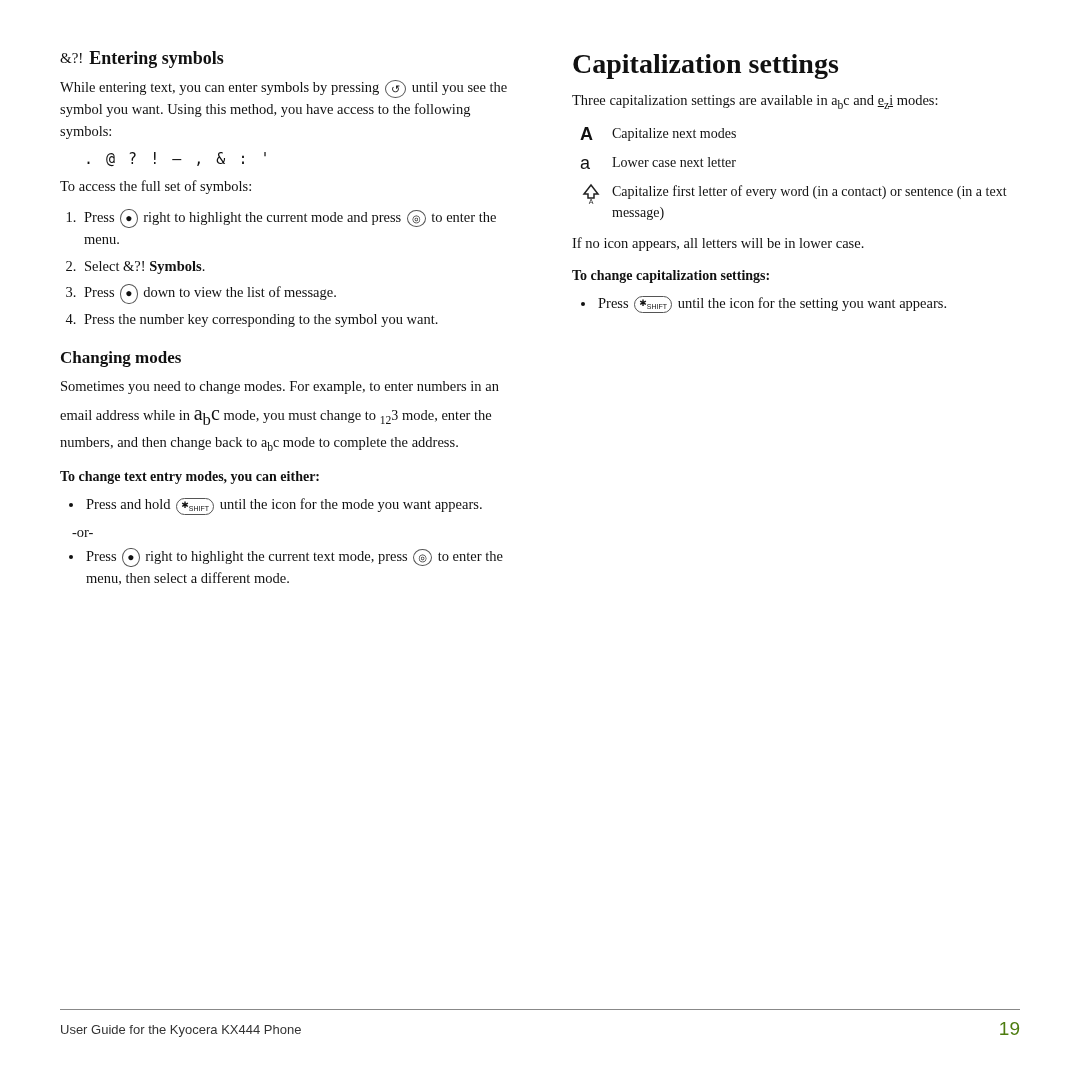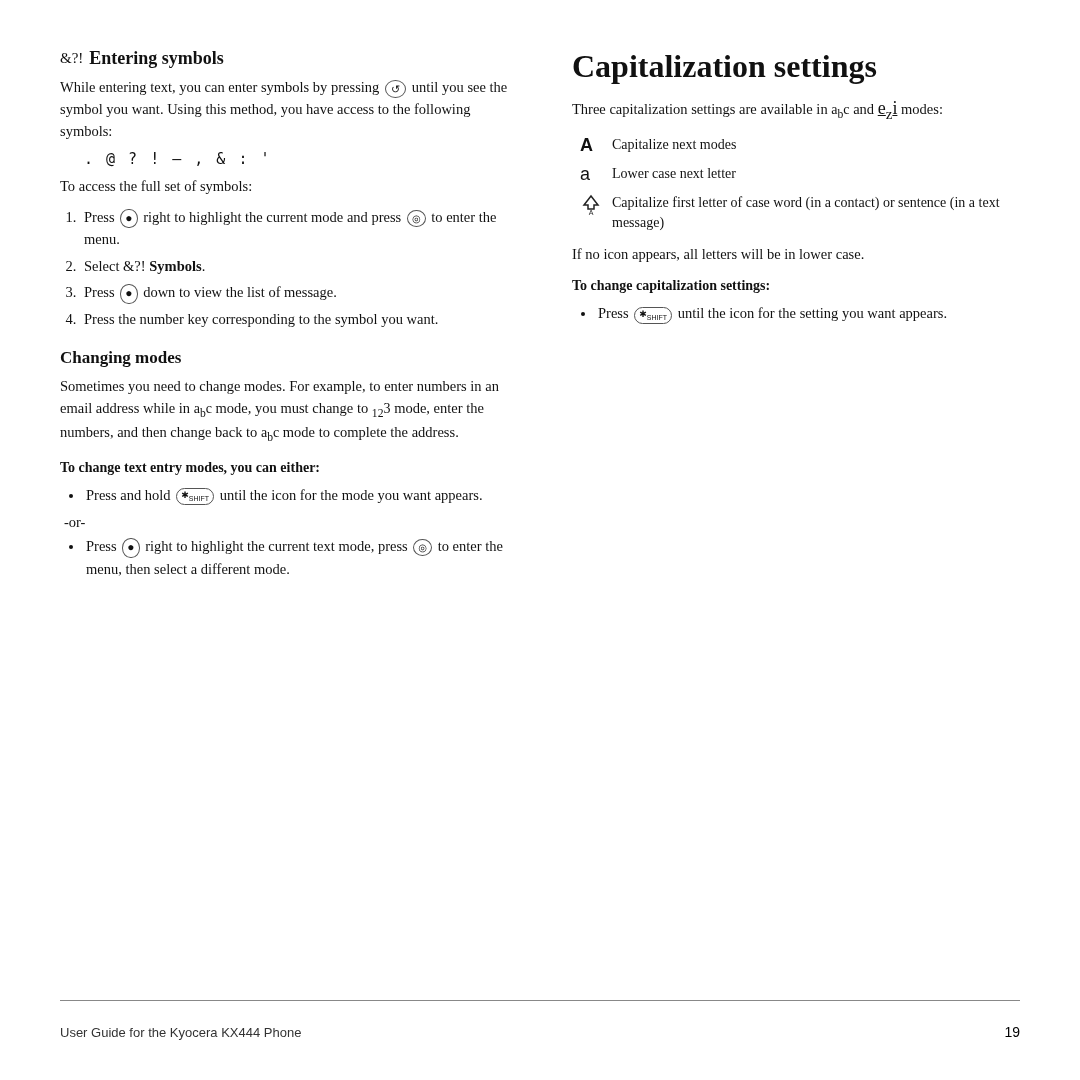--- a/index.html
+++ b/index.html
@@ -43,21 +43,21 @@
     .section-title-small {
       font-size: 18px;
       font-weight: bold;
       margin-bottom: 8px;
       display: flex;
       align-items: center;
       gap: 6px;
     }
 
     .section-title-large {
-      font-size: 32px;
+      font-size: 28px;
       font-weight: bold;
       margin-bottom: 10px;
     }
 
     p {
       font-size: 14.5px;
       line-height: 1.5;
       margin-bottom: 8px;
     }
 
@@ -184,44 +184,44 @@
     }
 
     .cap-desc {
       font-size: 14px;
       line-height: 1.45;
     }
 
     
     .footer {
       border-top: 1.5px solid #888;
-      padding-top: 23px;
+      padding-top: 8px;
       display: flex;
       justify-content: space-between;
       align-items: center;
       margin-top: 10px;
     }
 
     .footer-text {
       font-size: 13px;
       color: #333;
       font-family: Arial, sans-serif;
     }
 
     .footer-page {
-      font-size: 14px;
-      color: #000000;
+      font-size: 19px;
+      color: #4d7c0f;
       font-family: Arial, sans-serif;
     }
 
     
     .or-line {
       margin-left: 0;
       font-size: 14.5px;
-      margin: 4px 0 4px 4px;
+      margin: 4px 0 4px 12px;
     }
   </style>
 </head>
 <body>
 
 <div class="page">
   <div class="content-area">
 
     <div class="left-col">
 
@@ -264,21 +264,21 @@
         </ol>
       </div>
 
       <div style="margin-top: 18px;">
         <div class="section-title-small" style="font-size:17px;">
           <span>Changing modes</span>
         </div>
 
         <p>
           Sometimes you need to change modes. For example, to enter numbers in an email address while in
-          <span style="font-size:14px;">a<sub>b</sub>c</span>
+          <span style="font-size:20px;">a<sub>b</sub>c</span>
           mode, you must change to
           <span style="font-size:14px;"><sub>1</sub><sub>2</sub>3</span>
           mode, enter the numbers, and then change back to
           <span style="font-size:14px;">a<sub>b</sub>c</span>
           mode to complete the address.
         </p>
 
         <p class="subheading">To change text entry modes, you can either:</p>
 
         <ul>
@@ -306,42 +306,42 @@
 
       <div>
         <div class="section-title-large">
           <span>Capitalization settings</span>
         </div>
 
         <p>
           Three capitalization settings are available in
           <span style="font-size:14px;">a<sub>b</sub>c</span>
           and
-          <span style="font-size:18px;text-decoration:underline;">e<sub>z</sub>i</span>
+          <span style="font-size:14px;text-decoration:underline;">e<sub>z</sub>i</span>
           modes:
         </p>
 
         <div class="cap-table">
           <div class="cap-row">
             <div class="cap-icon">A</div>
             <div class="cap-desc">Capitalize next modes</div>
           </div>
           <div class="cap-row">
             <div class="cap-icon" style="font-weight:normal; font-size:18px; font-family: Arial, sans-serif;">a</div>
             <div class="cap-desc">Lower case next letter</div>
           </div>
           <div class="cap-row" style="align-items:flex-start;">
             <div class="cap-icon-shift" style="min-width:22px; margin-top:1px;">
 
               <svg width="22" height="22" viewBox="0 0 22 22">
                 <polygon points="11,2 4,11 8,11 8,15 14,15 14,11 18,11" fill="none" stroke="#222" stroke-width="1.5"></polygon>
                 <text x="11" y="21" text-anchor="middle" font-size="7" font-family="Arial" fill="#222">A</text>
               </svg>
             </div>
-            <div class="cap-desc">Capitalize first letter of case word (in a contact) or sentence (in a text message)</div>
+            <div class="cap-desc">Capitalize first letter of every word (in a contact) or sentence (in a text message)</div>
           </div>
         </div>
 
         <p>If no icon appears, all letters will be in lower case.</p>
 
         <p class="subheading">To change capitalization settings:</p>
 
         <ul>
           <li>
             Press

